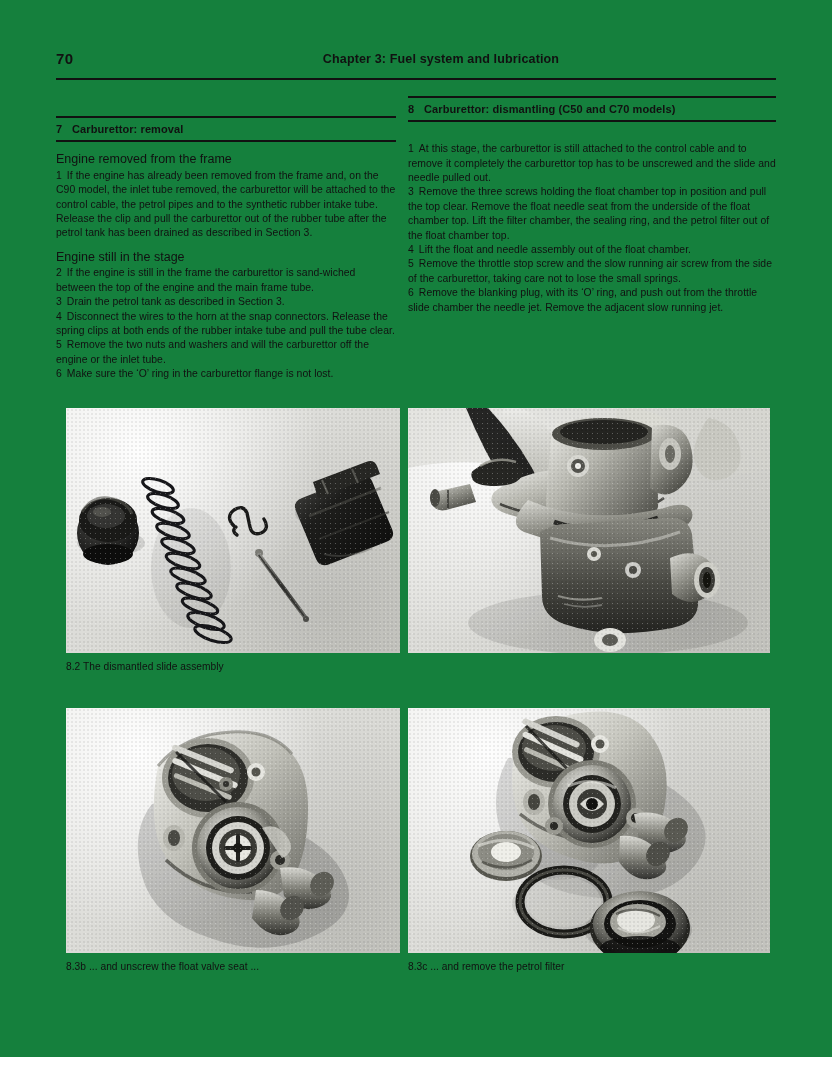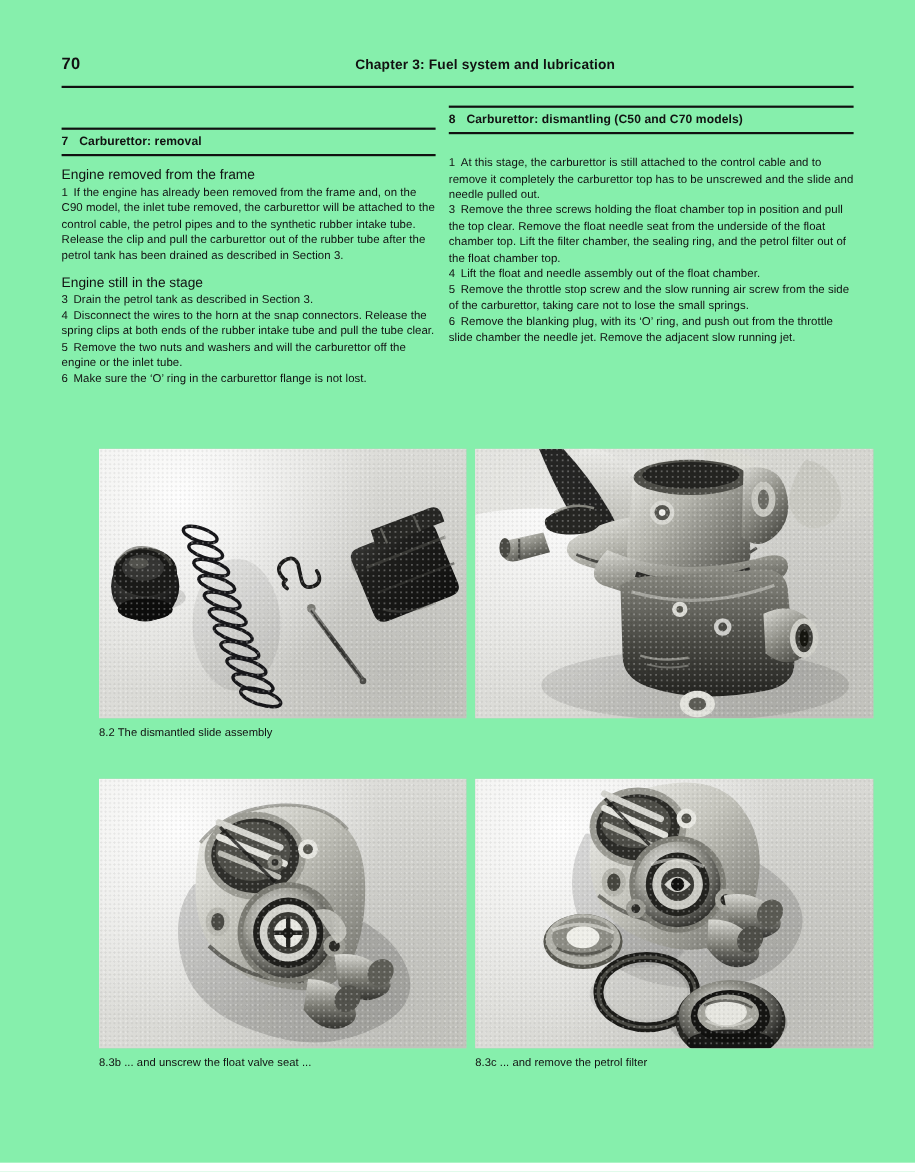--- a/index.html
+++ b/index.html
@@ -13,21 +13,21 @@
     font-family: "Liberation Sans", sans-serif;
     color: #111111;
     position: relative;
     overflow: hidden;
   }
   .page {
     position: absolute;
     left: 0; top: 0;
     width: 832px;
     height: 1057px;
-    background: #86efac;
+    background: #15803d;
   }
 
   
   .running-head {
     position: absolute;
     left: 56px;
     top: 50px;
     width: 720px;
     height: 22px;
   }
@@ -109,21 +109,20 @@
     letter-spacing: .05px;
   }
   p.body .pnum {
     font-weight: normal;
     padding-right: 5px;
   }
 
   
   .fig {
     position: absolute;
-    margin-left: 24px;
   }
   .photo {
     position: relative;
     overflow: hidden;
     background: #c9c9c4;
     border: 0;
   }
   .caption {
     font-size: 10.2px;
     margin-top: 8px;
@@ -172,20 +171,21 @@
       </div>
       <div class="rule-bot"></div>
     </div>
 
     <div class="subhead first">Engine removed from the frame</div>
 
     <p class="body"><span class="pnum">1</span><span>If the engine has already been removed from the frame and, on the C90 model, the inlet tube removed, the carburettor will be attached to the control cable, the petrol pipes and to the synthetic rubber intake tube. Release the clip and pull the carburettor out of the rubber tube after the petrol tank has been drained as described in Section 3.</span></p>
 
     <div class="subhead">Engine still in the stage</div>
 
+    <p class="body"><span class="pnum">2</span><span>If the engine is still in the frame the carburettor is sand-wiched between the top of the engine and the main frame tube.</span></p>
     <p class="body"><span class="pnum">3</span><span>Drain the petrol tank as described in Section 3.</span></p>
     <p class="body"><span class="pnum">4</span><span>Disconnect the wires to the horn at the snap connectors. Release the spring clips at both ends of the rubber intake tube and pull the tube clear.</span></p>
     <p class="body"><span class="pnum">5</span><span>Remove the two nuts and washers and will the carburettor off the engine or the inlet tube.</span></p>
     <p class="body"><span class="pnum">6</span><span>Make sure the ‘O’ ring in the carburettor flange is not lost.</span></p>
   </div>
 
   <div class="col col-right">
 
     <div class="sec-head">
       <div class="rule-top"></div>

